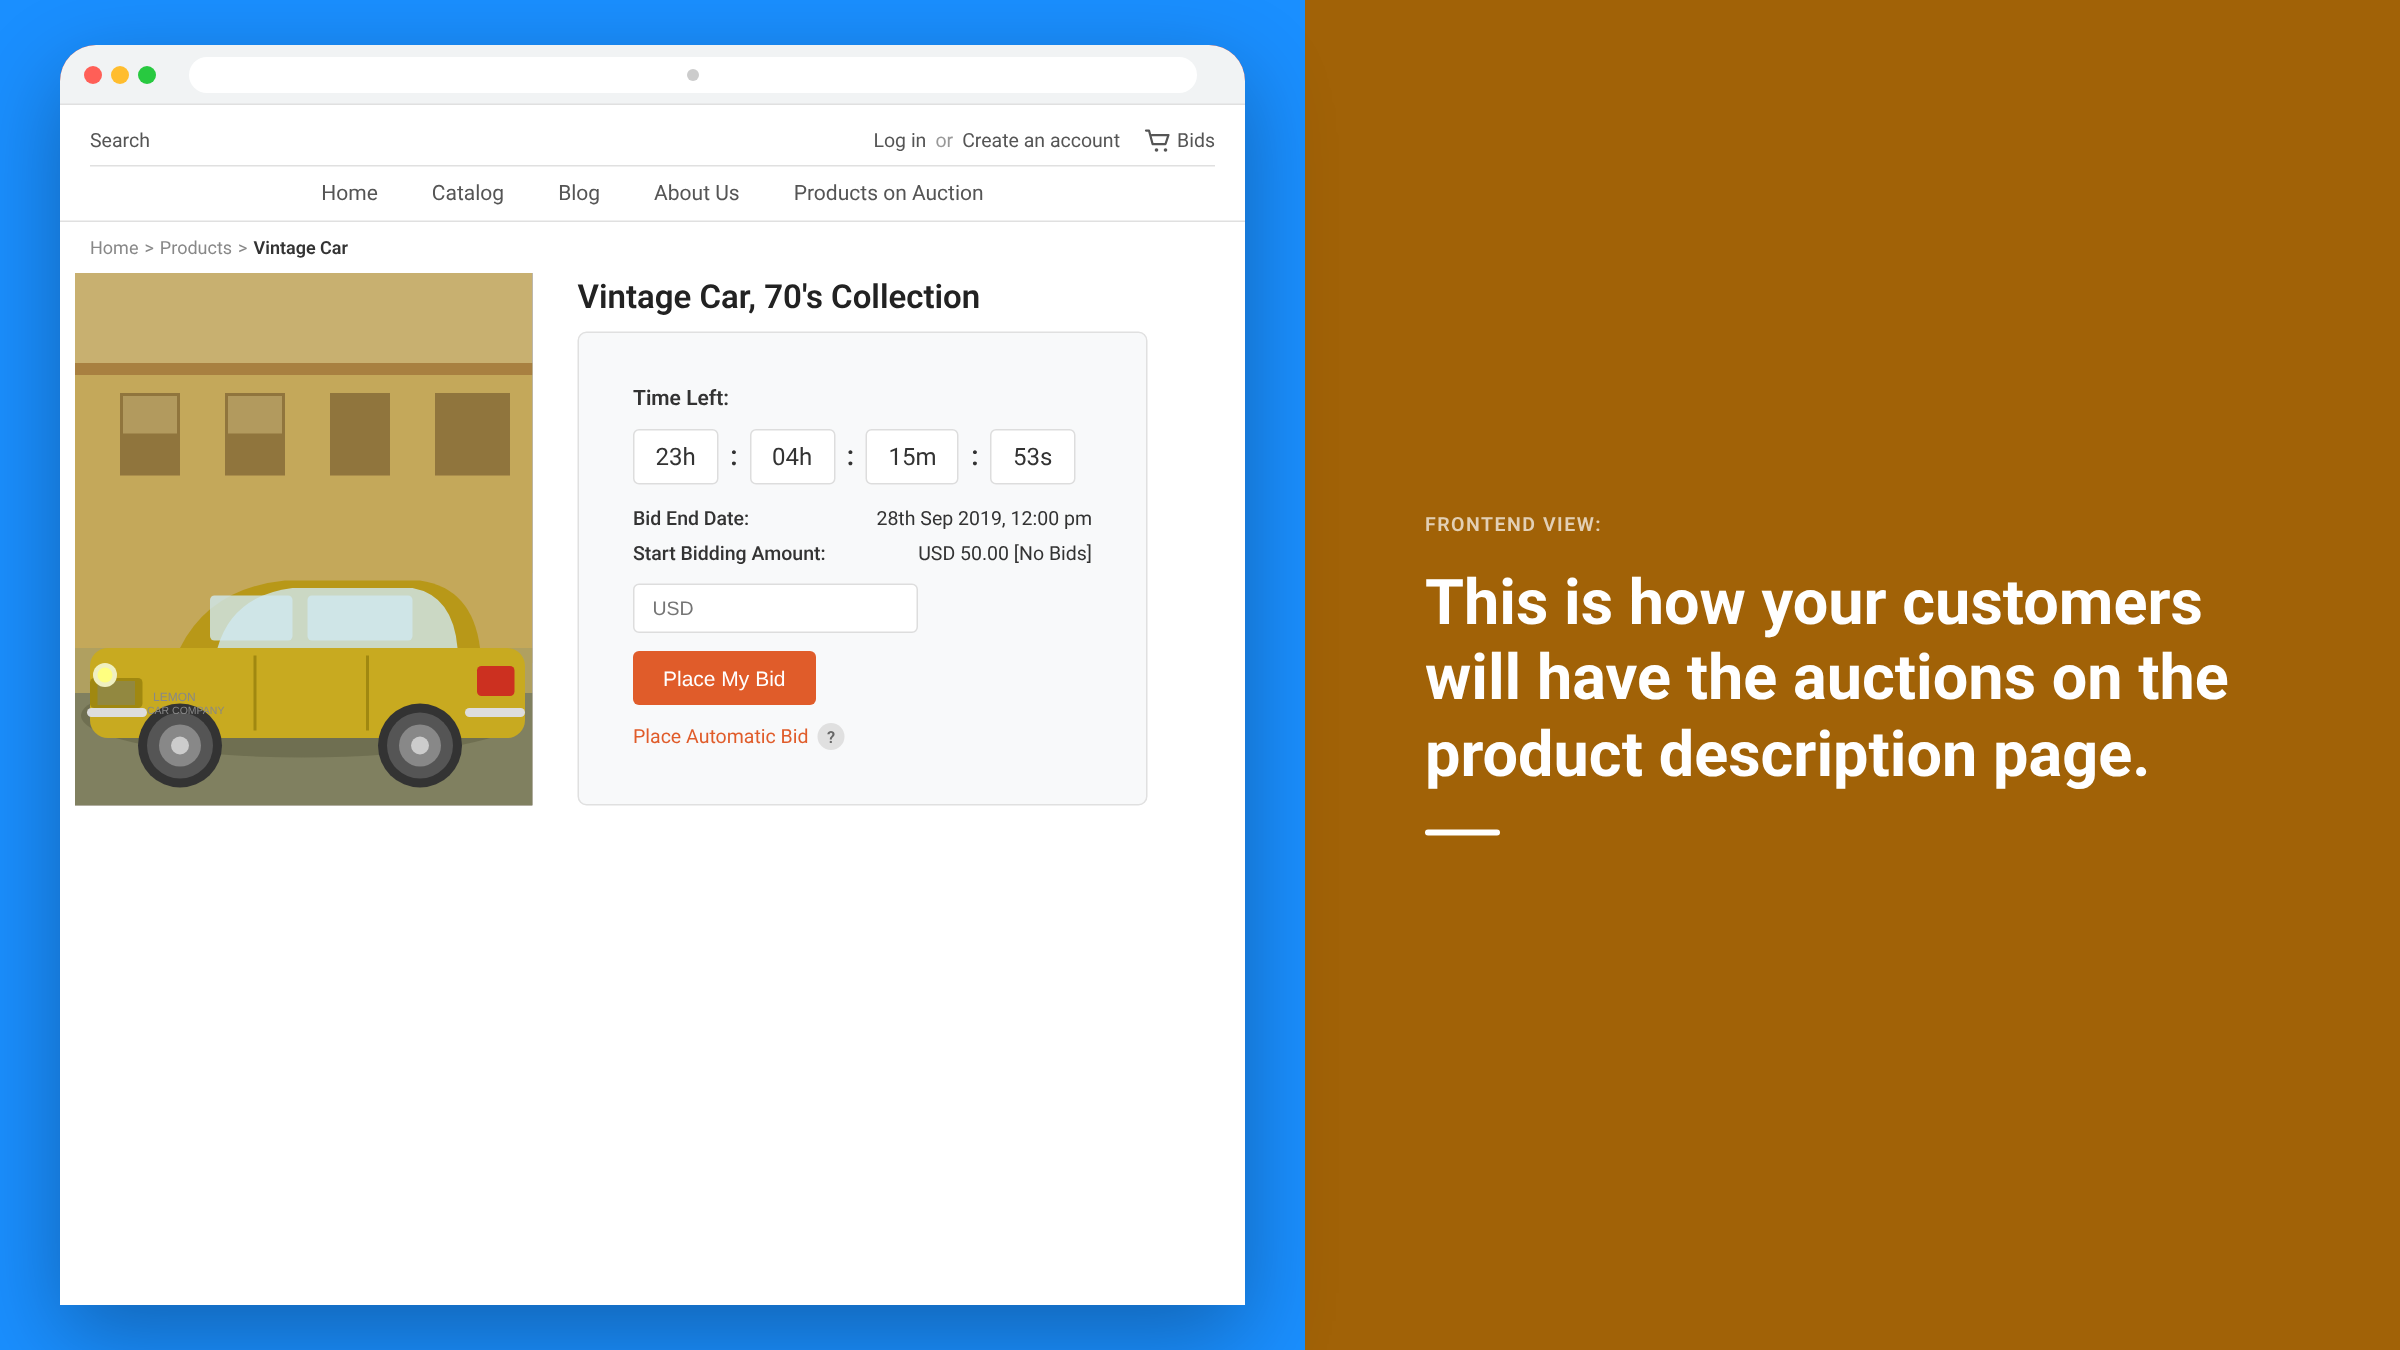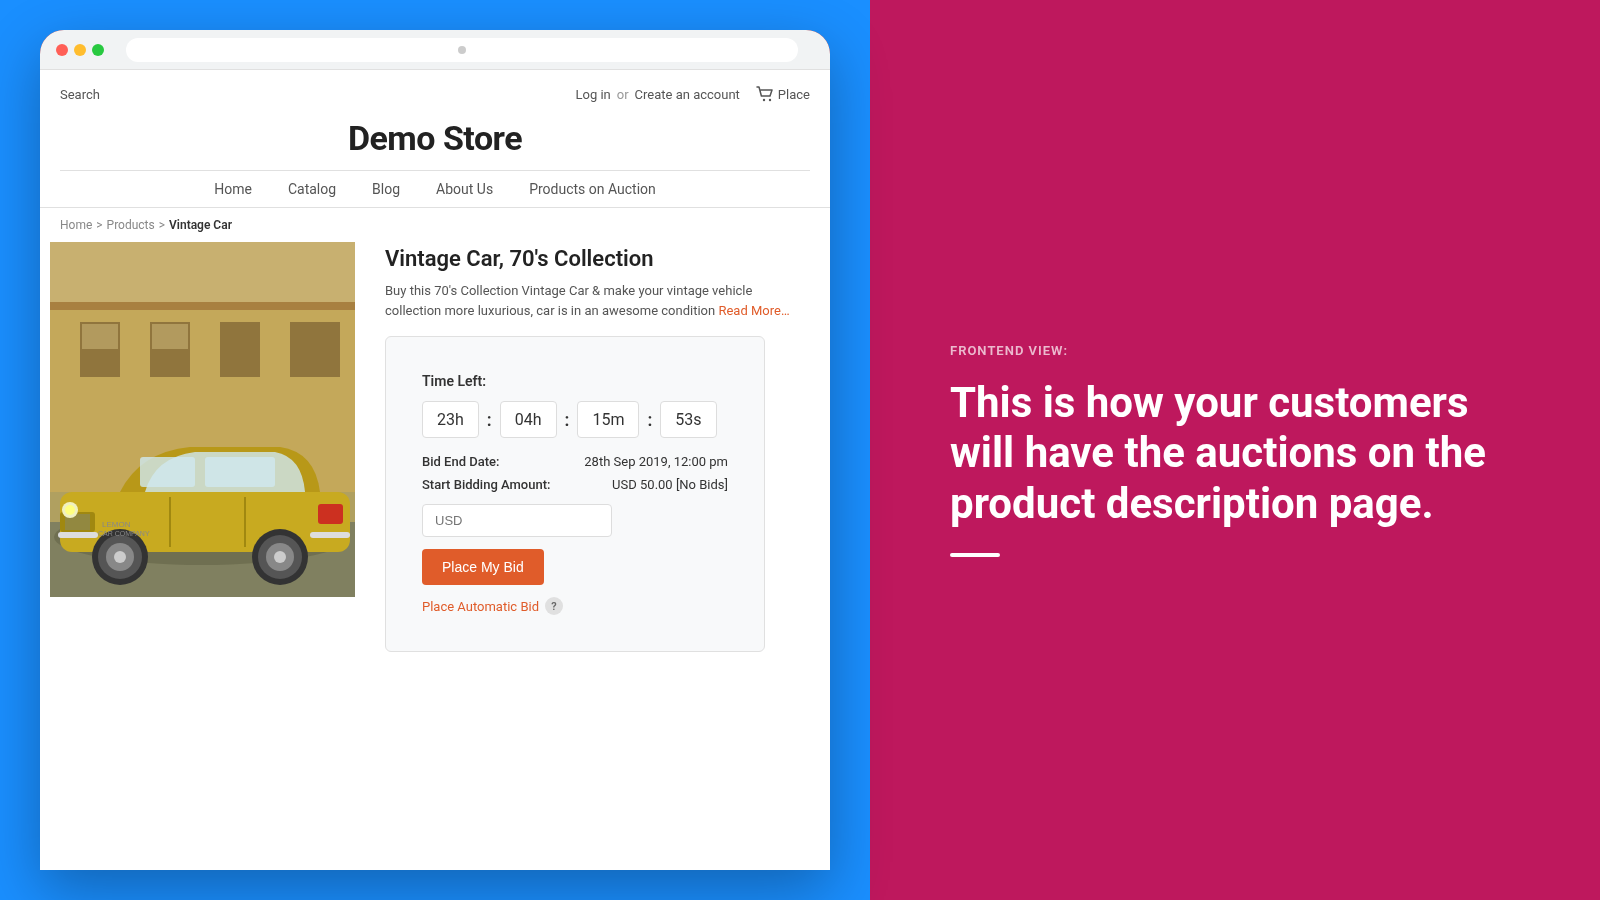--- a/index.html
+++ b/index.html
@@ -302,21 +302,21 @@
       font-size: 11px;
       display: inline-flex;
       align-items: center;
       justify-content: center;
       font-weight: 600;
     }
 
     
     .right-panel {
       flex: 1;
-      background: #be185d;
+      background: #a16207;
       display: flex;
       flex-direction: column;
       justify-content: center;
       padding: 60px 80px;
     }
 
     .frontend-label {
       font-size: 13px;
       font-weight: 600;
       color: rgba(255,255,255,0.7);
@@ -363,27 +363,24 @@
           <span style="margin-right:auto; color:#555; font-size:13px;">Search</span>
           <a style="color:#555;text-decoration:none;font-size:13px;margin-left:45px;">Log in</a>
           <span class="divider" style="margin:0 6px;color:#999;font-size:13px;">or</span>
           <a style="color:#555;text-decoration:none;font-size:13px;">Create an account</a>
           <div class="cart-icon">
             <svg width="18" height="16" viewBox="0 0 18 16" fill="none">
               <path d="M1 1h2l2.4 9h8.6l2-6H5" stroke="#555" stroke-width="1.5" stroke-linecap="round" stroke-linejoin="round" fill="none"></path>
               <circle cx="8" cy="14" r="1.2" fill="#555"></circle>
               <circle cx="14" cy="14" r="1.2" fill="#555"></circle>
             </svg>
-            <span style="font-size:13px;color:#555;">Place</span>
+            <span style="font-size:13px;color:#555;">Bids</span>
           </div>
         </div>
 
-        <div class="store-title-area">
-          <h1 class="store-title">Demo Store</h1>
-        </div>
 
         <nav class="store-nav">
           <a style="font-size:14px;color:#555;text-decoration:none;padding-bottom:10px;">Home</a>
           <a style="font-size:14px;color:#555;text-decoration:none;padding-bottom:10px;">Catalog</a>
           <a style="font-size:14px;color:#555;text-decoration:none;padding-bottom:10px;">Blog</a>
           <a style="font-size:14px;color:#555;text-decoration:none;padding-bottom:10px;">About Us</a>
           <a style="font-size:14px;color:#555;text-decoration:none;padding-bottom:10px;">Products on Auction</a>
         </nav>
       </div>
 
@@ -453,24 +450,20 @@
             <line x1="120" y1="255" x2="120" y2="305" stroke="#a08810" stroke-width="2"></line>
             <line x1="195" y1="255" x2="195" y2="305" stroke="#a08810" stroke-width="2"></line>
 
             <text x="52" y="285" font-size="8" fill="#888" font-family="Arial">LEMON</text>
             <text x="48" y="294" font-size="7" fill="#888" font-family="Arial">CAR COMPANY</text>
           </svg>
         </div>
 
         <div class="product-details">
           <h2 class="product-title">Vintage Car, 70's Collection</h2>
-          <p class="product-description">
-            <span>Buy this 70's Collection Vintage Car &amp; make your vintage vehicle collection more luxurious, car is in an awesome condition</span>
-            <a class="read-more" style="color:#e05c2a;text-decoration:none;">Read More…</a>
-          </p>
 
           <div class="auction-box">
             <div class="time-left-label">Time Left:</div>
 
             <div class="countdown-timer">
               <div class="time-unit">23h</div>
               <span class="time-separator">:</span>
               <div class="time-unit">04h</div>
               <span class="time-separator">:</span>
               <div class="time-unit">15m</div>

